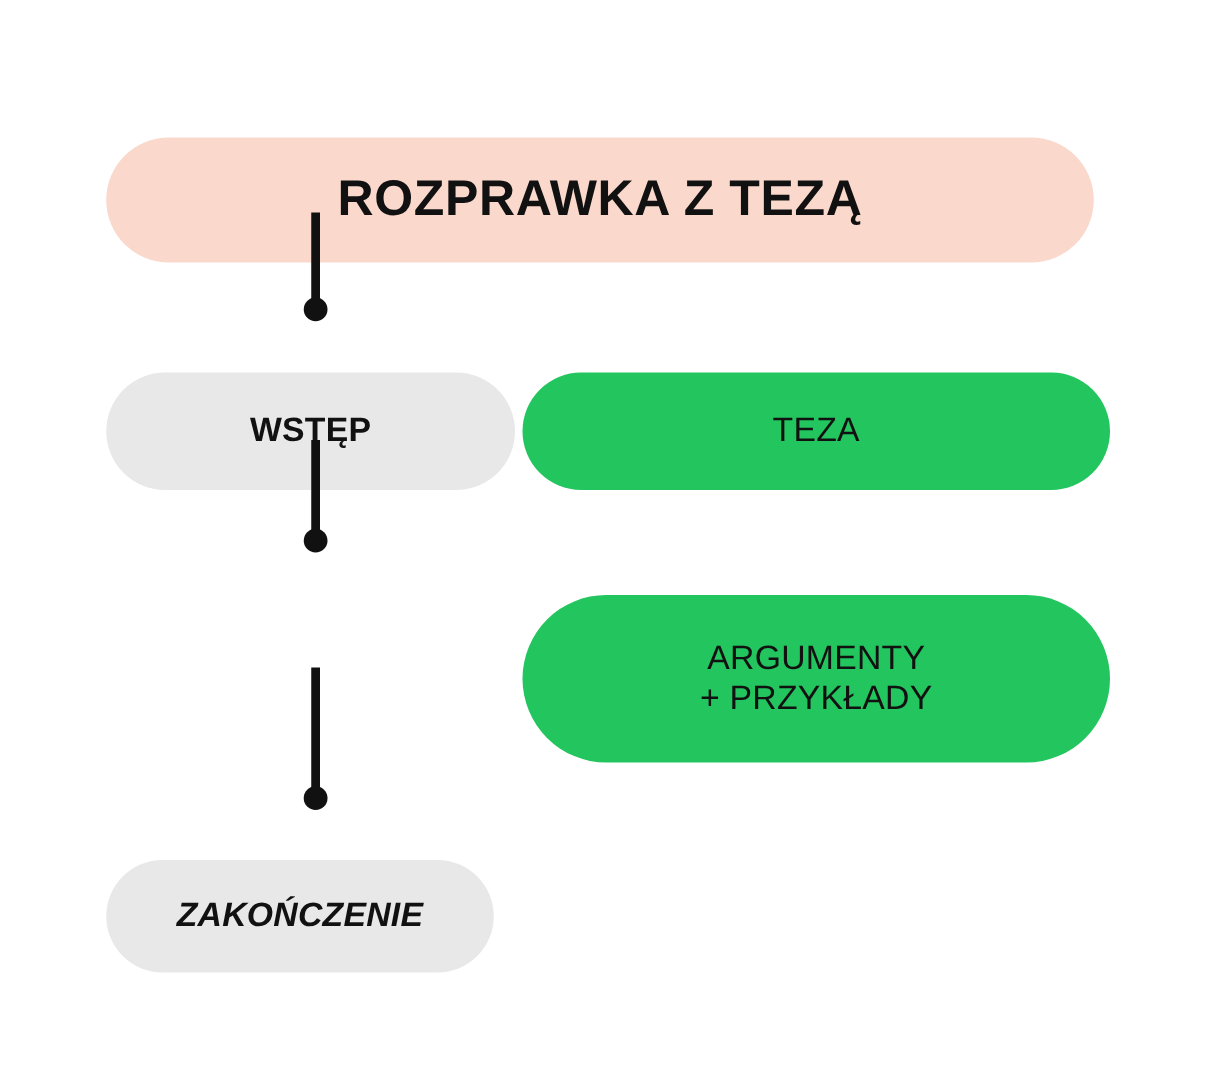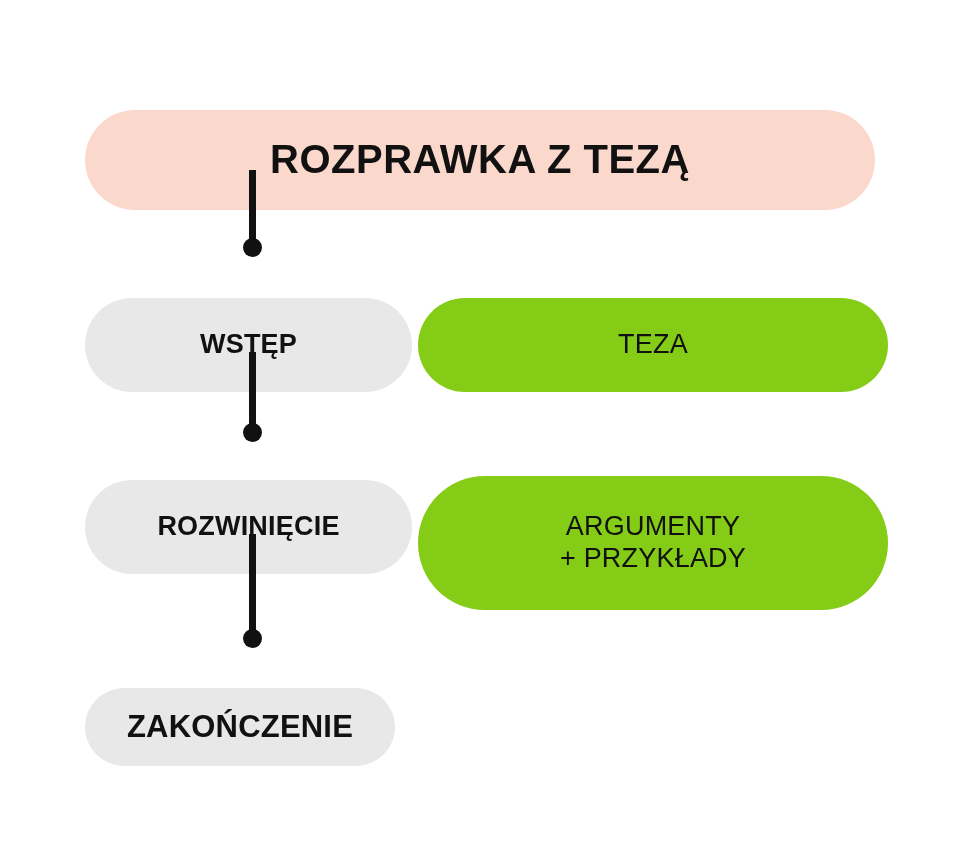--- a/index.html
+++ b/index.html
@@ -73,27 +73,28 @@
     top: 440px;
     width: 327px;
     height: 94px;
     font-size: 27px;
   }
 
   .node--zakonczenie {
     left: 85px;
     top: 648px;
     width: 310px;
-    height: 78px;
-    font-size: 31px;
+    height: 90px;
+    font-size: 27px;
+    font-style: italic;
   }
 
   
   .node--content {
-    background: #84cc16;
+    background: #22c55e;
     font-weight: normal;
   }
 
   .node--teza {
     left: 418px;
     top: 258px;
     width: 470px;
     height: 94px;
     font-size: 27px;
   }
@@ -156,23 +157,20 @@
     <span class="label">WSTĘP</span>
   </div>
 
   <div class="node node--content node--teza">
     <span class="label">TEZA</span>
   </div>
 
   <div class="connector conn-2"></div>
   <div class="connector-dot dot-2"></div>
 
-  <div class="node node--stage node--rozwiniecie">
-    <span class="label">ROZWINIĘCIE</span>
-  </div>
 
   <div class="node node--content node--argumenty">
     <span class="label">ARGUMENTY
 + PRZYKŁADY</span>
   </div>
 
   <div class="connector conn-3"></div>
   <div class="connector-dot dot-3"></div>
 
   <div class="node node--stage node--zakonczenie">

